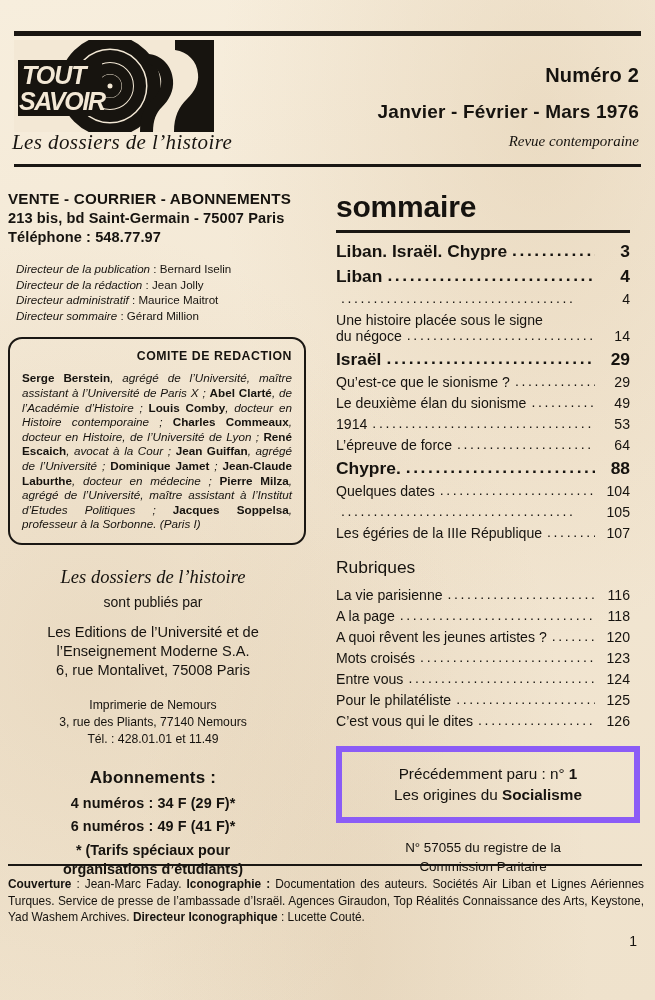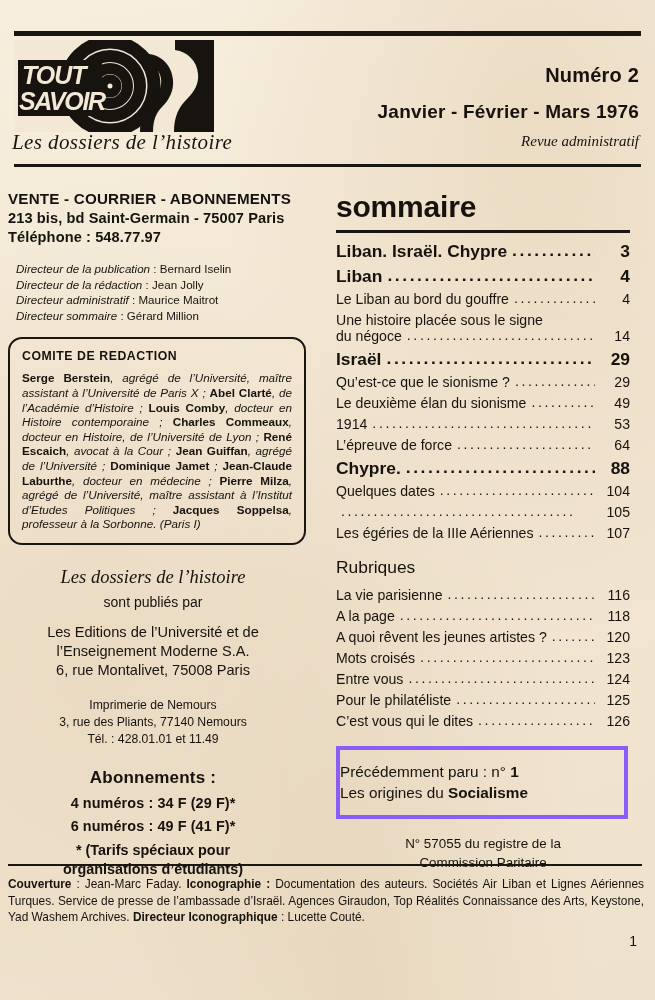--- a/index.html
+++ b/index.html
@@ -112,21 +112,21 @@
   }
   
   .comite {
     margin-top: 14px;
     border: 2px solid #1a1713;
     border-radius: 14px;
     padding: 10px 12px 11px 12px;
     width: 270px;
   }
   .comite-title {
-    text-align: left;
+    text-align: right;
     font-size: 12.3px;
     font-weight: bold;
     letter-spacing: .55px;
     margin-bottom: 8px;
   }
   .comite-body {
     font-size: 11.7px;
     line-height: 14.6px;
     text-align: justify;
     font-style: italic;
@@ -258,23 +258,24 @@
     font-size: 14.1px;
   }
   .rubriques-h {
     font-size: 17.4px;
     font-weight: normal;
     margin-top: 16px;
     margin-bottom: 9px;
   }
   .prev-box {
     margin-top: 17px;
-    border: 4px solid #8b5cf6;
-    padding: 11px 8px 12px 0;
+    border: 6px solid #8b5cf6;
+    padding: 11px 8px 12px 8px;
     width: 276px;
+    text-align: center;
   }
   .prev-l1 {
     font-size: 15.3px;
     line-height: 21px;
   }
   .prev-l2 {
     font-size: 15.3px;
     line-height: 21px;
   }
   .prev-l1 b, .prev-l2 b { font-weight: bold; }
@@ -345,21 +346,21 @@
       <rect x="4" y="20" width="84" height="56" fill="#17140f"></rect>
       <text x="8" y="44" font-family="Liberation Sans, sans-serif" font-size="25" font-weight="bold" font-style="italic" fill="#f3e8d5" letter-spacing="-1">TOUT</text>
       <text x="5" y="70" font-family="Liberation Sans, sans-serif" font-size="25" font-weight="bold" font-style="italic" fill="#f3e8d5" letter-spacing="-1.4">SAVOIR</text>
     </g>
   </svg>
 </div>
 <div class="tagline">Les dossiers de l’histoire</div>
 
 <div class="issue-no">Numéro 2</div>
 <div class="issue-date">Janvier - Février - Mars 1976</div>
-<div class="issue-sub">Revue administratif</div>
+<div class="issue-sub">Revue contemporaine</div>
 <div class="rule-head"></div>
 
 <div class="col-left">
   <div class="vente-title">VENTE - COURRIER - ABONNEMENTS</div>
   <div class="vente-addr">213 bis, bd Saint-Germain - 75007 Paris</div>
   <div class="vente-tel">Téléphone : 548.77.97</div>
 
   <div class="staff">
     <div class="staff-line"><i>Directeur de la publication</i><span> : </span><span>Bernard Iselin</span></div>
     <div class="staff-line"><i>Directeur de la rédaction</i><span> : </span><span>Jean Jolly</span></div>
@@ -408,21 +409,20 @@
         <span class="toc-label">Liban. Israël. Chypre</span>
         <span class="toc-dots">....................................</span>
         <span class="toc-page">3</span>
       </div>
       <div class="toc-row major">
         <span class="toc-label">Liban</span>
         <span class="toc-dots">....................................</span>
         <span class="toc-page">4</span>
       </div>
       <div class="toc-row minor">
-        <span class="toc-label">Le Liban au bord du gouffre</span>
         <span class="toc-dots">....................................</span>
         <span class="toc-page">4</span>
       </div>
       <div class="toc-row wrap2">
         <span class="l1">Une histoire placée sous le signe</span>
         <div class="l2row">
           <span class="toc-label">du négoce</span>
           <span class="toc-dots">....................................</span>
           <span class="toc-page">14</span>
         </div>
@@ -460,21 +460,21 @@
       <div class="toc-row minor">
         <span class="toc-label">Quelques dates</span>
         <span class="toc-dots">....................................</span>
         <span class="toc-page">104</span>
       </div>
       <div class="toc-row minor">
         <span class="toc-dots">....................................</span>
         <span class="toc-page">105</span>
       </div>
       <div class="toc-row minor">
-        <span class="toc-label">Les égéries de la IIIe Aériennes</span>
+        <span class="toc-label">Les égéries de la IIIe République</span>
         <span class="toc-dots">....................................</span>
         <span class="toc-page">107</span>
       </div>
     </div>
 
   <div class="rubriques-h">Rubriques</div>
   <div class="toc" id="toc-rubriques">
       <div class="toc-row minor">
         <span class="toc-label">La vie parisienne</span>
         <span class="toc-dots">....................................</span>

